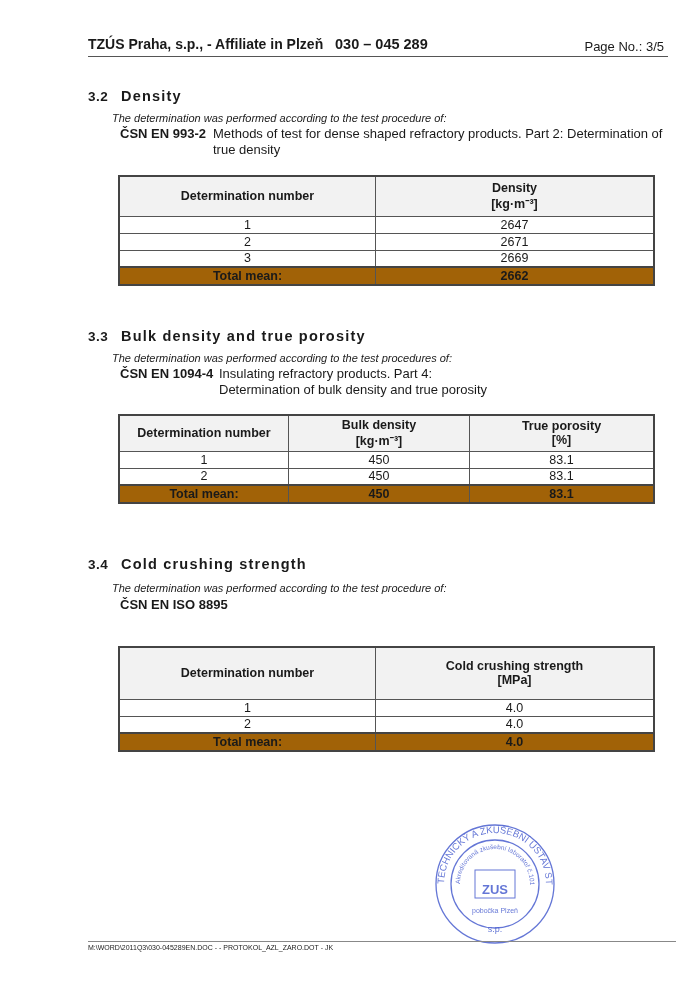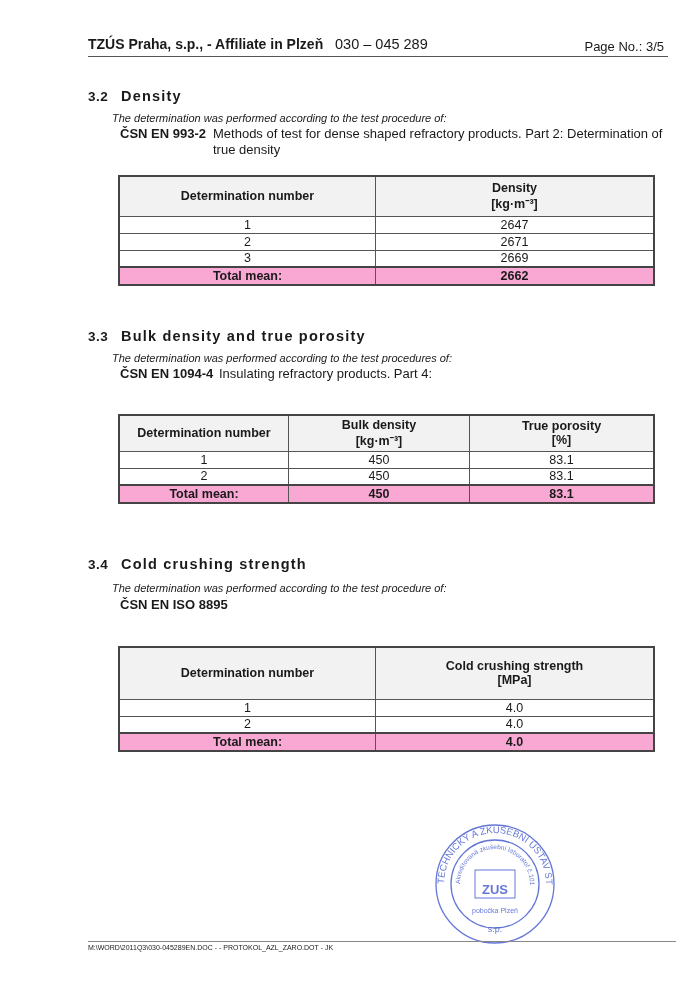--- a/index.html
+++ b/index.html
@@ -1,32 +1,32 @@
 <!DOCTYPE html>
 <html><head>
 <meta charset="utf-8">
 <style>
   html, body { margin:0; padding:0; background:#ffffff; }
   body { width:700px; height:990px; position:relative; overflow:hidden; font-family:"Liberation Sans", sans-serif; color:#1a1a1a; }
   .header { position:absolute; left:88px; top:34px; width:580px; height:22px; border-bottom:1px solid #555; }
   .header .org { position:absolute; left:0; top:2px; font-size:14px; font-weight:bold; }
-  .header .num { position:absolute; left:247px; top:2px; font-size:14.5px; font-weight:normal; }
+  .header .num { position:absolute; left:247px; top:2px; font-size:14.5px; font-weight:bold; }
   .header .page { position:absolute; right:4px; top:5px; font-size:13px; }
   .header .page b { font-weight:normal; }
   .sec-title { position:absolute; left:88px; font-size:14.5px; font-weight:bold; letter-spacing:1.2px; }
   .sec-title .no { display:inline-block; width:33px; letter-spacing:0.5px; font-size:13.5px; }
   .para { position:absolute; left:112px; font-size:11px; line-height:16px;font-style:italic; }
   .std { position:absolute; left:120px; font-size:13px; line-height:16px; }
   .std .code { font-weight:bold; position:absolute; left:0; top:0; white-space:nowrap; }
   .std .desc { position:absolute; top:0; }
   table.res { position:absolute; left:118px; border-collapse:collapse; font-size:12.5px; border:2px solid #444; }
   table.res td, table.res th { border:1px solid #555; text-align:center; padding:0; }
   table.res th { background:#f2f2f2; font-weight:bold; }
   table.res th .unit { font-weight:bold; display:block; }
-  table.res tr.total td { background:#f9a8d4; font-weight:bold; border-top:2px solid #444; }
+  table.res tr.total td { background:#a16207; font-weight:bold; border-top:2px solid #444; }
   .stamp { position:absolute; left:430px; top:820px; width:130px; height:125px; }
   .footer-line { position:absolute; left:88px; top:941px; width:588px; border-top:1px solid #888; }
   .footer { position:absolute; left:88px; top:944px; font-size:7px; color:#222; }
 </style>
 </head>
 <body>
 
 <div class="header">
   <span class="org">TZÚS Praha, s.p., - Affiliate in Plzeň</span>
   <span class="num">030 – 045 289</span>
@@ -65,21 +65,21 @@
       </tr>
 </tbody>
   </table>
 
 <div class="sec-title" style="top:328px;">
   <span class="no">3.3</span><span>Bulk density and true porosity</span>
 </div>
 <div class="para" style="top:350px;">The determination was performed according to the test procedures of:</div>
 <div class="std" style="top:366px; width:560px; height:34px;">
   <span class="code">ČSN EN 1094-4</span>
-  <span class="desc" style="left:99px;"><span>Insulating refractory products. Part 4:</span><br></span>
+  <span class="desc" style="left:99px;"><span>Insulating refractory products. Part 4:</span><br><span>Determination of bulk density and true porosity</span></span>
 </div>
 <table class="res" style="top:414px; width:537px;">
   <tbody>
       <tr style="height:36px;">
     <th style="width:168px;"><span>Determination number</span></th>
     <th style="width:180px;"><span>Bulk density</span><span class="unit">[kg·m⁻³]</span></th>
     <th><span>True porosity</span><span class="unit">[%]</span></th>
   </tr>
   <tr style="height:17px;">
         <td>1</td>

